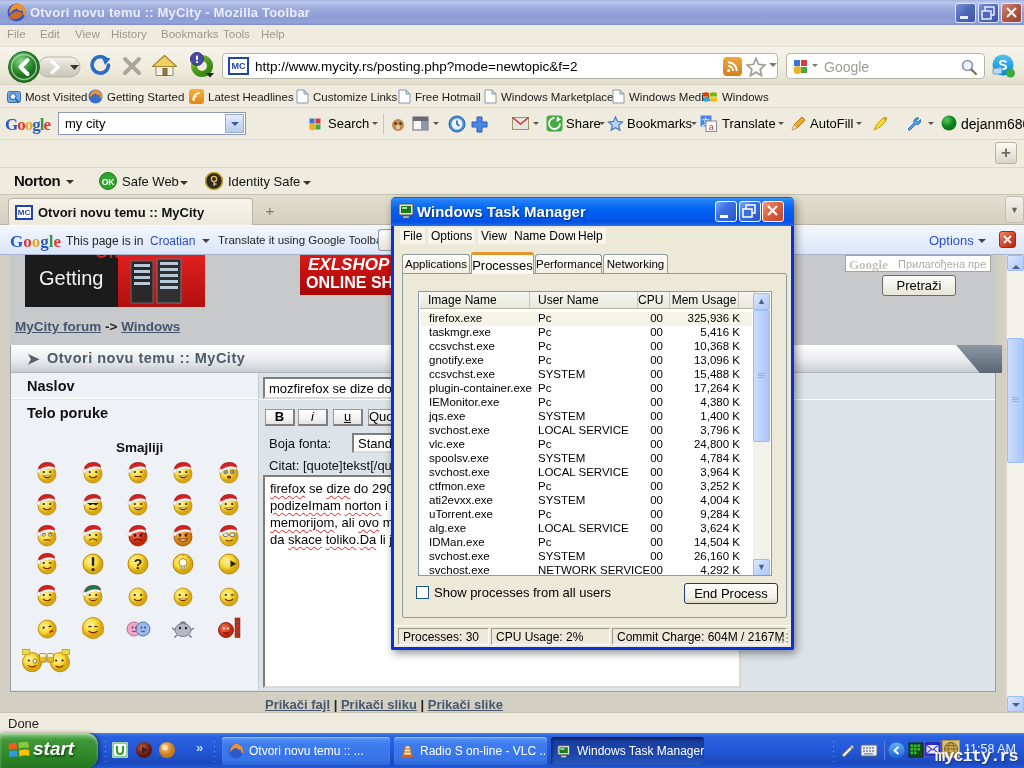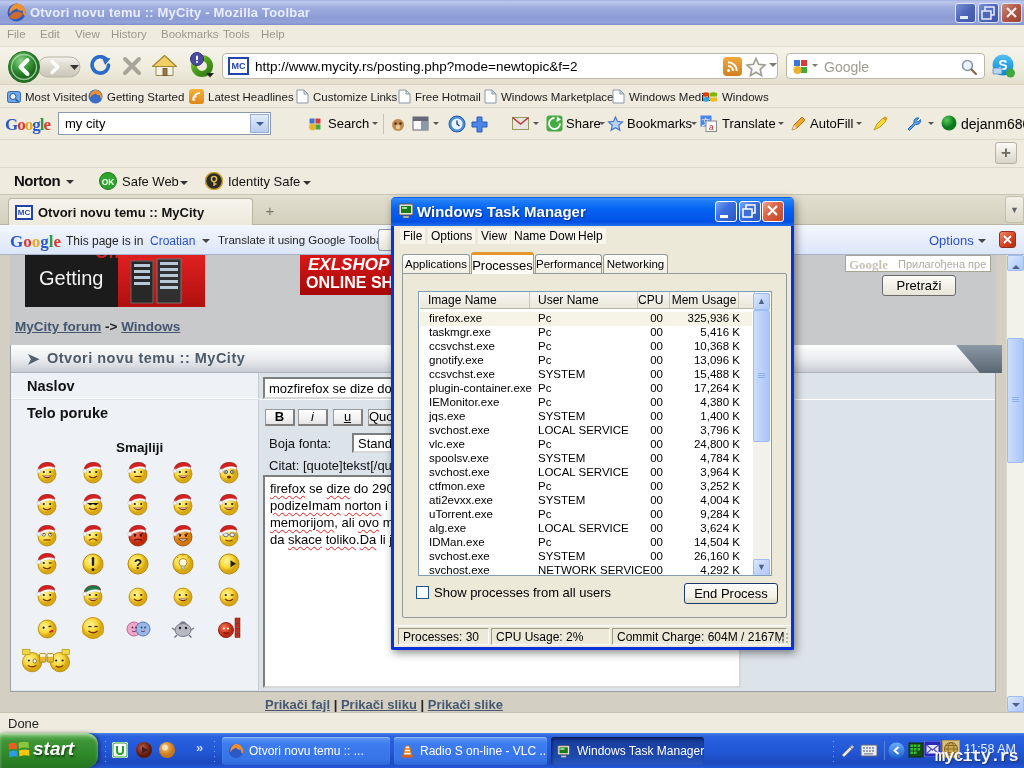--- a/index.html
+++ b/index.html
@@ -311,21 +311,21 @@
 
   <div id="gbar" class="abs">
     <div class="gi" style="left:5px;top:7px;font-family:'Liberation Serif',serif;font-size:17px;font-weight:bold;letter-spacing:-1px;">
       <span style="color:#2A5ACA">G</span>
         <span style="color:#D83A31">o</span>
         <span style="color:#E8A822">o</span>
         <span style="color:#2A5ACA">g</span>
         <span style="color:#339944">l</span>
         <span style="color:#D83A31">e</span>
     </div>
-    <div class="gi abs" style="left:58px;top:4px;width:213px;height:23px;background:#fff;border:1px solid #8A98B0;">
+    <div class="gi abs" style="left:58px;top:4px;width:188px;height:23px;background:#fff;border:1px solid #8A98B0;">
       <span style="position:absolute;left:6px;top:3px;font-size:13px;color:#000;">my city</span>
       <div style="position:absolute;right:1px;top:1px;width:19px;height:19px;background:linear-gradient(180deg,#E2ECFB,#B8CCEE);border:1px solid #98ACD0;">
           <div style="margin:7px auto 0;width:0;height:0;border:4px solid transparent;border-top-color:#3A5A9A;"></div>
         </div>
     </div>
     <svg class="abs" style="left:307px;top:8px" width="16" height="16" viewBox="0 0 19 19">
         <path d="M3 3 h6 v6 h-6 z" fill="#3B74D9"></path>
         <path d="M10 3 h6 v6 h-6 z" fill="#D93B3B"></path>
         <path d="M10 10 h6 v6 h-6 z" fill="#47A83C"></path>
         <circle cx="6.5" cy="13" r="4" fill="#E8B430"></circle>

